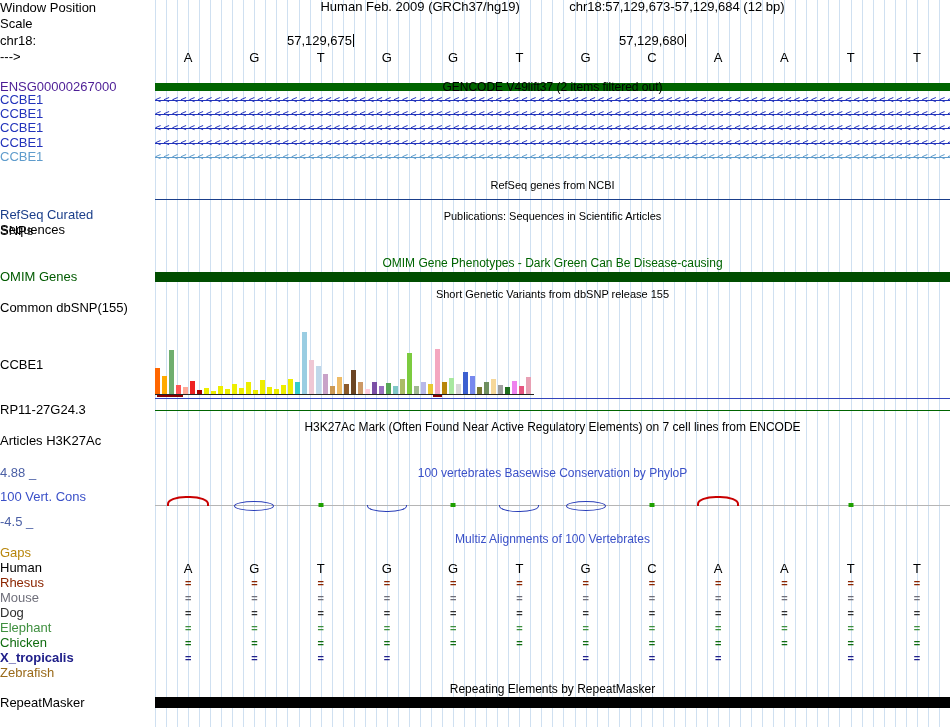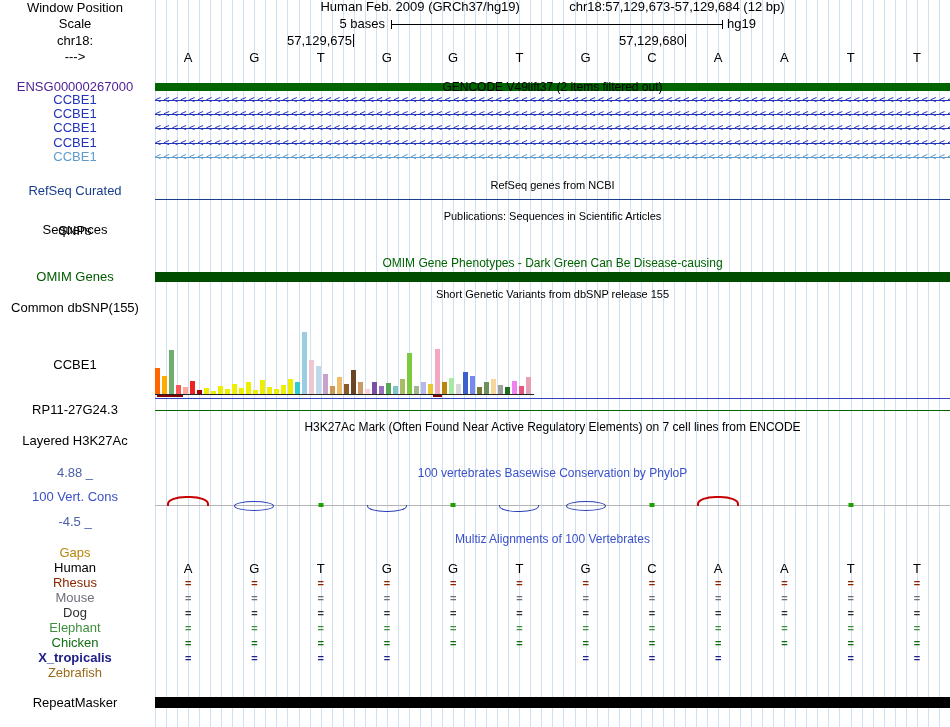--- a/index.html
+++ b/index.html
@@ -1,20 +1,20 @@
 <!DOCTYPE html>
 <html><head>
 <meta charset="utf-8">
 <style>
   html,body{margin:0;padding:0;background:#fff}
   #browser{position:relative;width:950px;height:727px;background:#fff;overflow:hidden;
     font-family:"Liberation Sans","DejaVu Sans",sans-serif;font-size:13px;color:#000}
   #guides{position:absolute;left:155px;top:0;width:795px;height:727px;z-index:0;
     background:repeating-linear-gradient(to right,#cfe0f1 0 1px,transparent 1px 11.04px)}
-  .lbl{position:absolute;left:0;width:150px;height:14px;line-height:14px;text-align:center;white-space:nowrap;z-index:2}
+  .lbl{position:absolute;left:0;width:150px;height:14px;line-height:14px;text-align:left;white-space:nowrap;z-index:2}
   .ctitle{position:absolute;left:155px;width:795px;text-align:center;line-height:14px;z-index:2;white-space:nowrap}
   .trk{position:absolute;left:155px;width:795px;z-index:1}
   .small{font-size:11px}
   .mid{font-size:12px}
   .bases{display:flex;height:15px;line-height:15px}
   .bcell{flex:1;text-align:center}
   .arrows{height:14px;line-height:14px;overflow:hidden;white-space:nowrap;
     font-family:"DejaVu Sans Mono",monospace;font-size:10px;letter-spacing:2.5px;
     background-repeat:no-repeat;background-size:100% 1px;background-position:0 7px}
   .hbar{height:8px}
@@ -46,25 +46,20 @@
   <div id="guides"></div>
 
   <div class="ctitle" style="top:0">
     <span>Human Feb. 2009 (GRCh37/hg19)</span>
     <span style="display:inline-block;width:42px"></span>
     <span>chr18:57,129,673-57,129,684 (12 bp)</span>
   </div>
   <div class="lbl" style="top:1px">Window Position</div>
 
   <div class="lbl" style="top:17px">Scale</div>
-  <div class="trk" style="top:17px;height:15px">
-    <span style="position:absolute;left:0;width:230px;text-align:right;line-height:14px">5 bases</span>
-    <span id="scalebar"></span>
-    <span style="position:absolute;left:572px;line-height:14px">hg19</span>
-  </div>
 
   <div class="lbl" style="top:34px">chr18:</div>
   <div class="trk" style="top:34px;height:15px">
     <span class="rlabel" style="left:197px">57,129,675</span>
     <span class="rtick" style="left:198px"></span>
     <span class="rlabel" style="left:529px">57,129,680</span>
     <span class="rtick" style="left:530px"></span>
   </div>
 
   <div class="lbl" style="top:50px">---&gt;</div>
@@ -81,21 +76,21 @@
       <span class="bcell">A</span>
       <span class="bcell">T</span>
       <span class="bcell">T</span>
     </div>
 
   <div class="ctitle mid" style="top:80px">GENCODE V49lift37 (2 items filtered out)</div>
   <div class="lbl" style="top:80px;color:#4c1d95">ENSG00000267000</div>
   <div class="trk hbar" style="top:83px;background:#006400"></div>
 
   <div class="ctitle small" style="top:178px">RefSeq genes from NCBI</div>
-  <div class="lbl" style="top:184px;color:#1a3e8a">RefSeq Curated</div>
+  <div class="lbl" style="top:208px;color:#1a3e8a">RefSeq Curated</div>
   <div class="trk hline" style="top:199px;border-color:#1a3e8a"></div>
 
   <div class="ctitle small" style="top:209px">Publications: Sequences in Scientific Articles</div>
   <div class="lbl" style="top:223px">Sequences</div>
   <div class="lbl" style="top:224px">SNPs</div>
 
   <div class="ctitle mid" style="top:256px;color:#006400">OMIM Gene Phenotypes - Dark Green Can Be Disease-causing</div>
   <div class="lbl" style="top:270px;color:#005a00">OMIM Genes</div>
   <div class="trk" style="top:272px;height:10px;background:#004d00"></div>
 
@@ -164,21 +159,21 @@
   <div class="trk" style="top:395px;height:2px">
     <span style="position:absolute;left:2px;width:26px;height:2px;background:#8b0000;display:block"></span>
     <span style="position:absolute;left:278px;width:9px;height:2px;background:#8b0000;display:block"></span>
   </div>
   <div class="trk hline" style="top:398px;border-color:#3344bb"></div>
 
   <div class="lbl" style="top:403px">RP11-27G24.3</div>
   <div class="trk hline" style="top:410px;border-color:#006400"></div>
 
   <div class="ctitle mid" style="top:420px">H3K27Ac Mark (Often Found Near Active Regulatory Elements) on 7 cell lines from ENCODE</div>
-  <div class="lbl" style="top:434px">Layered H3K27Ac</div>
+  <div class="lbl" style="top:434px">Articles H3K27Ac</div>
 
   <div class="lbl" style="top:466px;color:#4a5fa5">4.88 _</div>
   <div class="ctitle mid" style="top:466px;color:#3a50c8">100 vertebrates Basewise Conservation by PhyloP</div>
   <div class="lbl" style="top:490px;color:#3a50c8">100 Vert. Cons</div>
   <div class="trk" style="top:496px" id="cons-glyphs">
       <div class="ccell">
         <div class="glyph g-hump"></div>
       </div>
       <div class="ccell">
         <div class="glyph g-lens"></div>
@@ -207,20 +202,21 @@
       <div class="ccell"></div>
       <div class="ccell">
         <div class="glyph g-tick"></div>
       </div>
       <div class="ccell"></div>
     </div>
   <div class="lbl" style="top:515px;color:#4a5fa5">-4.5 _</div>
 
   <div class="ctitle mid" style="top:532px;color:#3a50c8">Multiz Alignments of 100 Vertebrates</div>
 
+  <div class="ctitle mid" style="top:682px">Repeating Elements by RepeatMasker</div>
   <div class="lbl" style="top:696px">RepeatMasker</div>
   <div class="trk" style="top:697px;height:11px;background:#000"></div>
 <div class="lbl" style="top: 93px; color: rgb(34, 51, 187);">CCBE1</div>
     <div class="trk arrows" style="top: 93px; color: rgb(34, 51, 187); background-image: linear-gradient(rgb(34, 51, 187), rgb(34, 51, 187));">&lt;&lt;&lt;&lt;&lt;&lt;&lt;&lt;&lt;&lt;&lt;&lt;&lt;&lt;&lt;&lt;&lt;&lt;&lt;&lt;&lt;&lt;&lt;&lt;&lt;&lt;&lt;&lt;&lt;&lt;&lt;&lt;&lt;&lt;&lt;&lt;&lt;&lt;&lt;&lt;&lt;&lt;&lt;&lt;&lt;&lt;&lt;&lt;&lt;&lt;&lt;&lt;&lt;&lt;&lt;&lt;&lt;&lt;&lt;&lt;&lt;&lt;&lt;&lt;&lt;&lt;&lt;&lt;&lt;&lt;&lt;&lt;&lt;&lt;&lt;&lt;&lt;&lt;&lt;&lt;&lt;&lt;&lt;&lt;&lt;&lt;&lt;&lt;&lt;&lt;&lt;&lt;&lt;&lt;&lt;&lt;&lt;&lt;&lt;&lt;&lt;&lt;&lt;&lt;&lt;&lt;&lt;&lt;&lt;&lt;</div>
     <div class="lbl" style="top: 107px; color: rgb(34, 51, 187);">CCBE1</div>
     <div class="trk arrows" style="top: 107px; color: rgb(34, 51, 187); background-image: linear-gradient(rgb(34, 51, 187), rgb(34, 51, 187));">&lt;&lt;&lt;&lt;&lt;&lt;&lt;&lt;&lt;&lt;&lt;&lt;&lt;&lt;&lt;&lt;&lt;&lt;&lt;&lt;&lt;&lt;&lt;&lt;&lt;&lt;&lt;&lt;&lt;&lt;&lt;&lt;&lt;&lt;&lt;&lt;&lt;&lt;&lt;&lt;&lt;&lt;&lt;&lt;&lt;&lt;&lt;&lt;&lt;&lt;&lt;&lt;&lt;&lt;&lt;&lt;&lt;&lt;&lt;&lt;&lt;&lt;&lt;&lt;&lt;&lt;&lt;&lt;&lt;&lt;&lt;&lt;&lt;&lt;&lt;&lt;&lt;&lt;&lt;&lt;&lt;&lt;&lt;&lt;&lt;&lt;&lt;&lt;&lt;&lt;&lt;&lt;&lt;&lt;&lt;&lt;&lt;&lt;&lt;&lt;&lt;&lt;&lt;&lt;&lt;&lt;&lt;&lt;&lt;&lt;</div>
     <div class="lbl" style="top: 121px; color: rgb(34, 51, 187);">CCBE1</div>
     <div class="trk arrows" style="top: 121px; color: rgb(34, 51, 187); background-image: linear-gradient(rgb(34, 51, 187), rgb(34, 51, 187));">&lt;&lt;&lt;&lt;&lt;&lt;&lt;&lt;&lt;&lt;&lt;&lt;&lt;&lt;&lt;&lt;&lt;&lt;&lt;&lt;&lt;&lt;&lt;&lt;&lt;&lt;&lt;&lt;&lt;&lt;&lt;&lt;&lt;&lt;&lt;&lt;&lt;&lt;&lt;&lt;&lt;&lt;&lt;&lt;&lt;&lt;&lt;&lt;&lt;&lt;&lt;&lt;&lt;&lt;&lt;&lt;&lt;&lt;&lt;&lt;&lt;&lt;&lt;&lt;&lt;&lt;&lt;&lt;&lt;&lt;&lt;&lt;&lt;&lt;&lt;&lt;&lt;&lt;&lt;&lt;&lt;&lt;&lt;&lt;&lt;&lt;&lt;&lt;&lt;&lt;&lt;&lt;&lt;&lt;&lt;&lt;&lt;&lt;&lt;&lt;&lt;&lt;&lt;&lt;&lt;&lt;&lt;&lt;&lt;&lt;</div>
     <div class="lbl" style="top: 136px; color: rgb(34, 51, 187);">CCBE1</div>
     <div class="trk arrows" style="top: 136px; color: rgb(34, 51, 187); background-image: linear-gradient(rgb(34, 51, 187), rgb(34, 51, 187));">&lt;&lt;&lt;&lt;&lt;&lt;&lt;&lt;&lt;&lt;&lt;&lt;&lt;&lt;&lt;&lt;&lt;&lt;&lt;&lt;&lt;&lt;&lt;&lt;&lt;&lt;&lt;&lt;&lt;&lt;&lt;&lt;&lt;&lt;&lt;&lt;&lt;&lt;&lt;&lt;&lt;&lt;&lt;&lt;&lt;&lt;&lt;&lt;&lt;&lt;&lt;&lt;&lt;&lt;&lt;&lt;&lt;&lt;&lt;&lt;&lt;&lt;&lt;&lt;&lt;&lt;&lt;&lt;&lt;&lt;&lt;&lt;&lt;&lt;&lt;&lt;&lt;&lt;&lt;&lt;&lt;&lt;&lt;&lt;&lt;&lt;&lt;&lt;&lt;&lt;&lt;&lt;&lt;&lt;&lt;&lt;&lt;&lt;&lt;&lt;&lt;&lt;&lt;&lt;&lt;&lt;&lt;&lt;&lt;&lt;</div>

